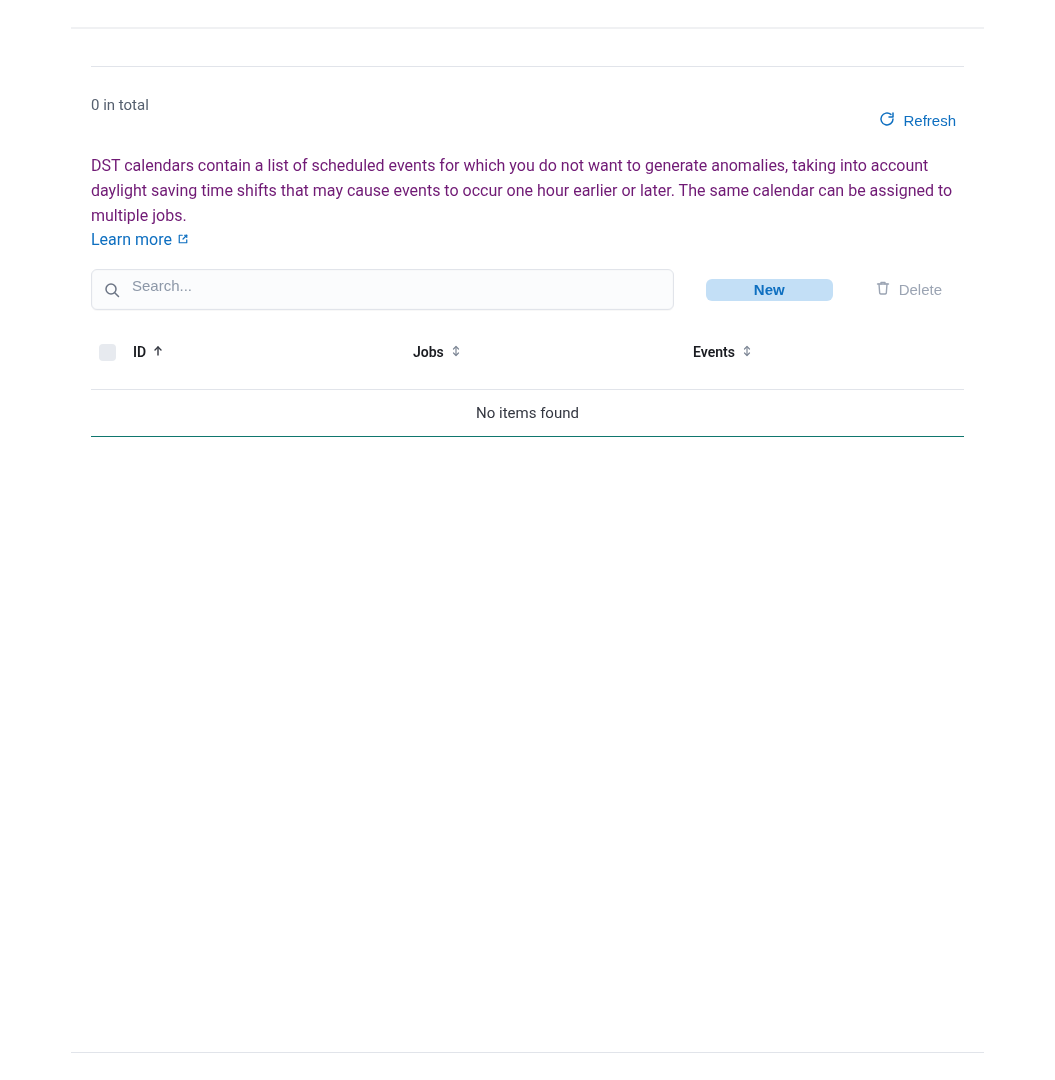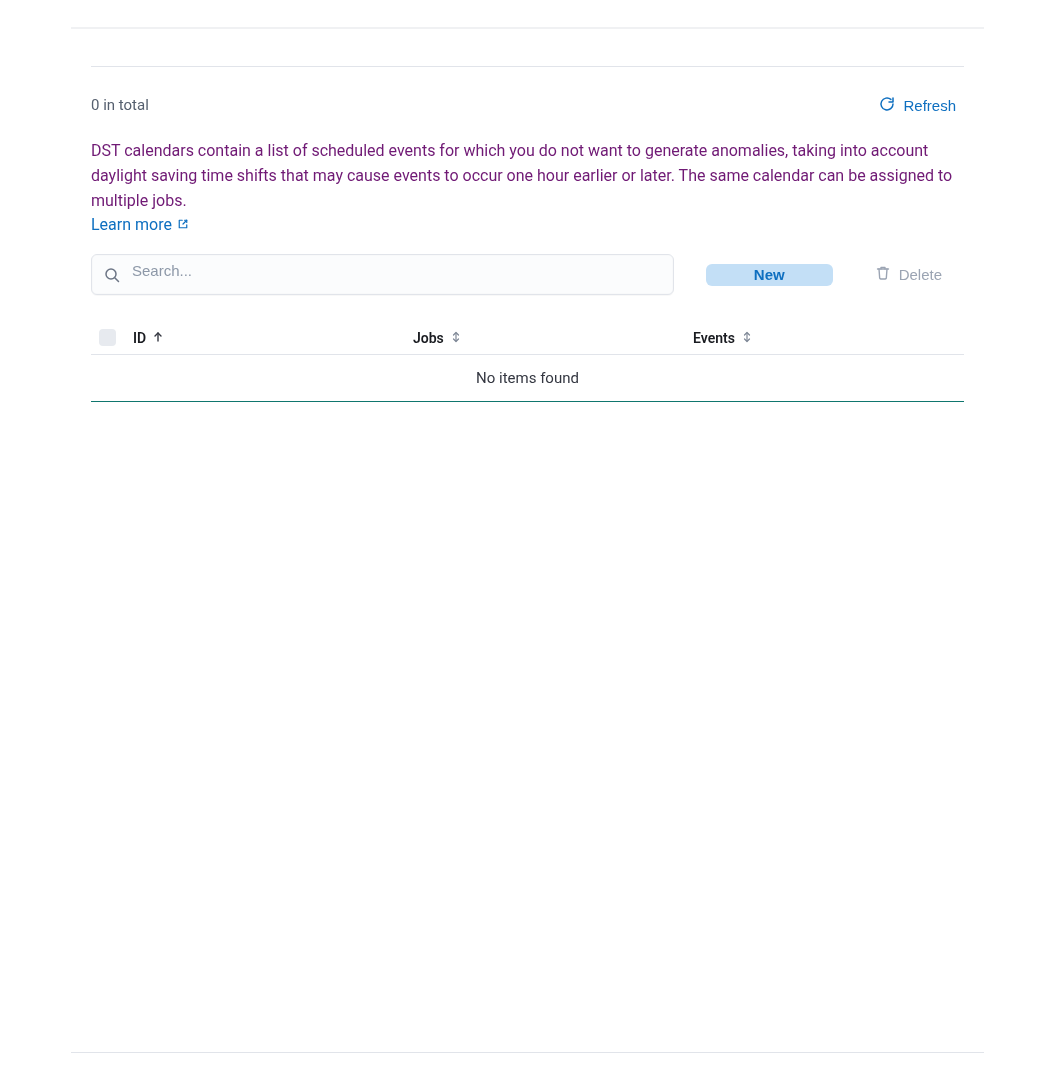--- a/index.html
+++ b/index.html
@@ -52,20 +52,21 @@
       display: inline-flex;
       align-items: center;
       gap: 8px;
       background: none;
       border: none;
       cursor: pointer;
       color: #0e6fc0;
       font-size: 15px;
       font-weight: 500;
       padding-right: 8px;
+      margin-top: 15px;
     }
     .refresh-btn svg {
       width: 16px;
       height: 16px;
     }
     .description {
       margin-top: 24px;
       font-size: 16px;
       color: #701a75;
       line-height: 1.55;
@@ -147,22 +148,22 @@
     }
     .btn-delete svg {
       width: 16px;
       height: 16px;
     }
     .table-wrap {
       margin-top: 24px;
     }
     .table-header {
       display: flex;
-      align-items: center;
-      padding: 10px 8px 8px;
+      align-items: flex-start;
+      padding: 10px 8px 28px;
       border-bottom: 1px solid #e1e4ea;
     }
     .th-checkbox {
       flex: 0 0 34px;
       display:flex;
       align-items:center;
     }
     .checkbox-box {
       width: 17px;
       height: 17px;

